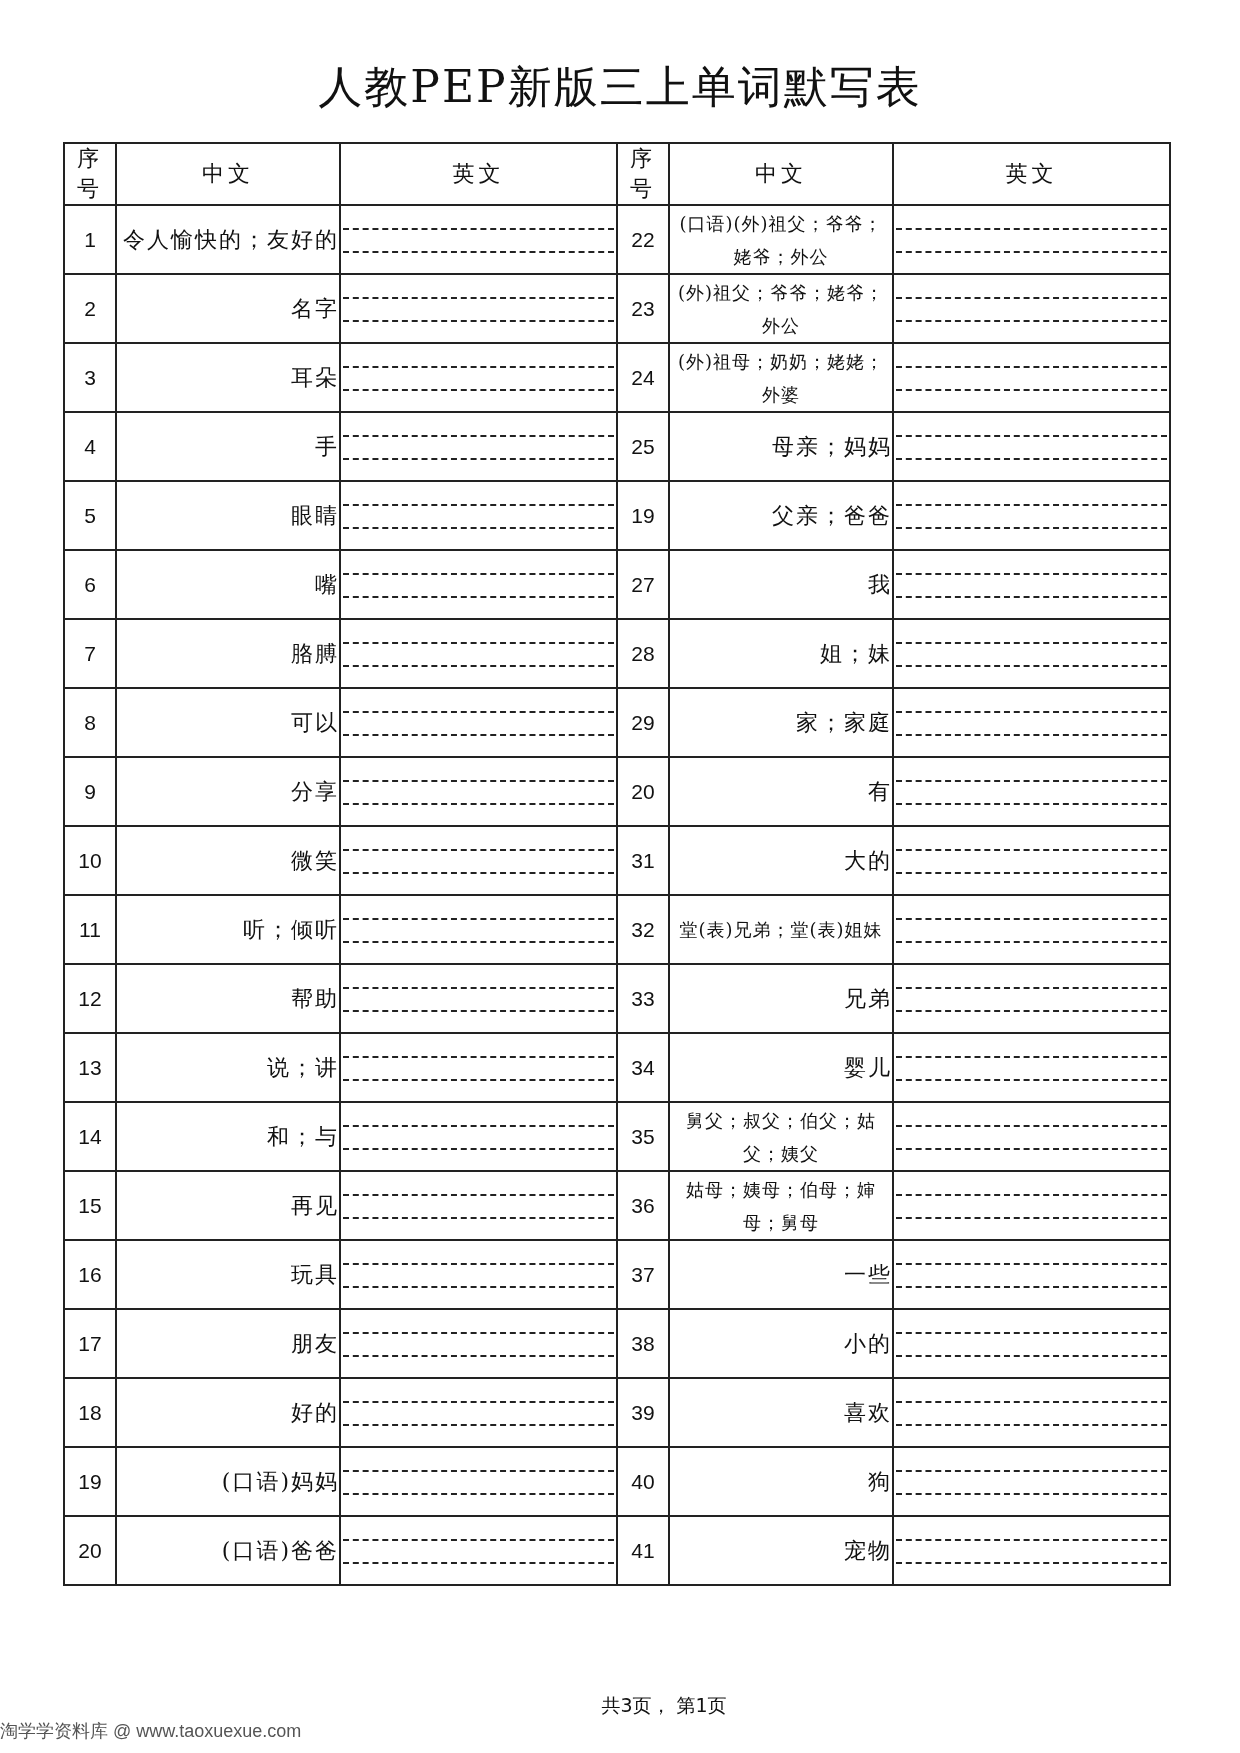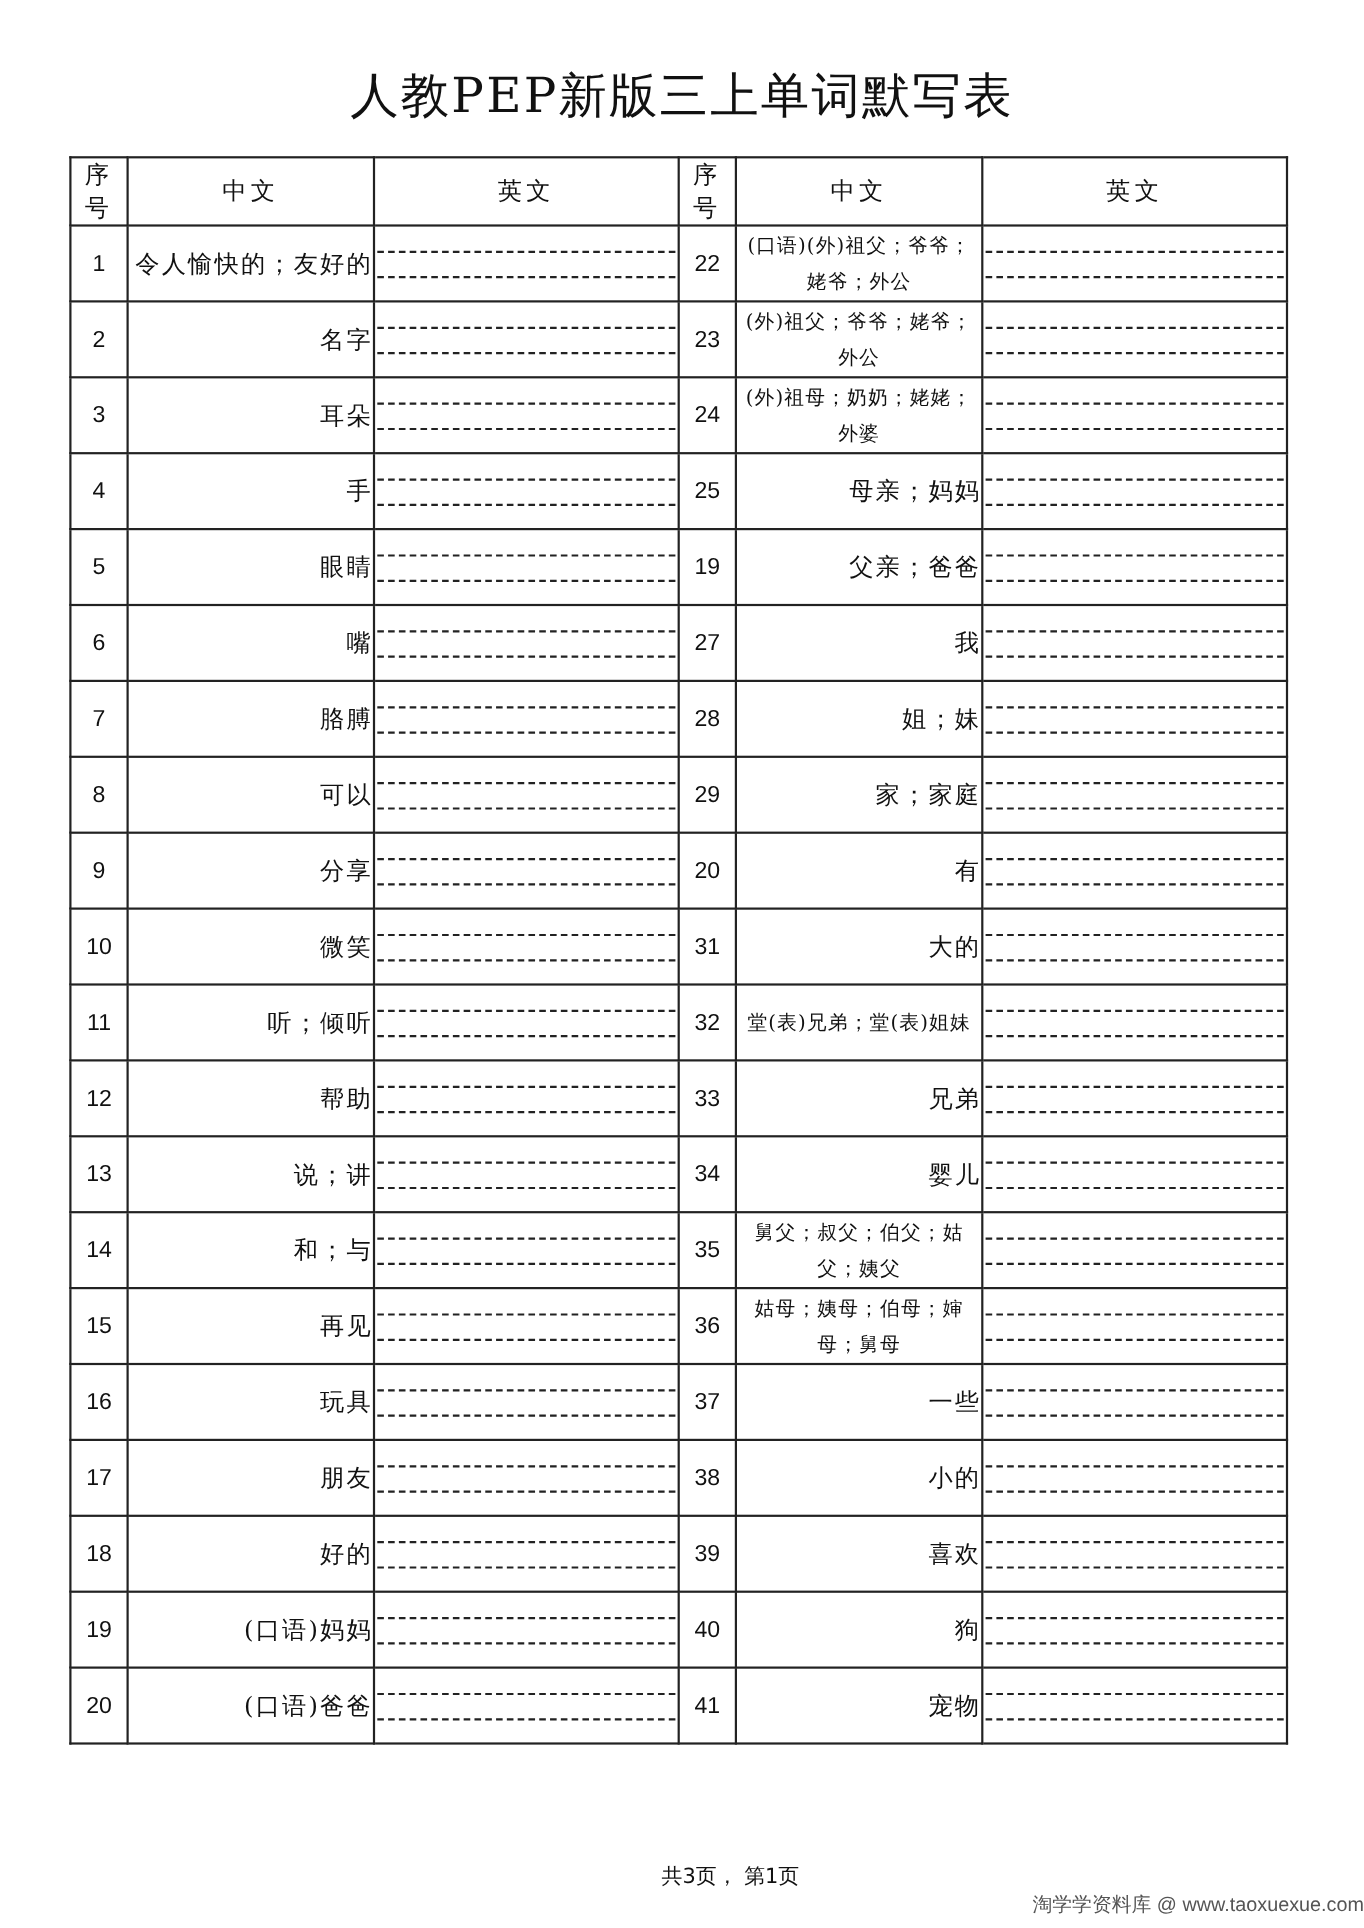--- a/index.html
+++ b/index.html
@@ -30,21 +30,21 @@
       position: absolute; left: 2px; right: 2px; height: 0;
       border-top: 2px dashed #222;
     }
     .en .line.l1 { top: 22px; }
     .en .line.l2 { top: 45px; }
     .footer-page {
       position: absolute; left: 0; top: 1693px; width: 1240px; text-align: center;
       font-size: 19px; font-family: "DejaVu Sans", sans-serif; padding-left: 44px;
     }
     .footer-src {
-      position: absolute; left: 0; top: 1719px; width: 1240px; text-align: right;
+      position: absolute; left: 0; top: 1719px; width: 1240px; text-align: left;
       font-size: 18px; color: #555; font-family: "Liberation Sans", "DejaVu Sans", sans-serif;
     }
   </style>
 </head>
 <body>
 
 <div class="title">人教PEP新版三上单词默写表</div>
 
 <table class="sheet">
   <colgroup>

